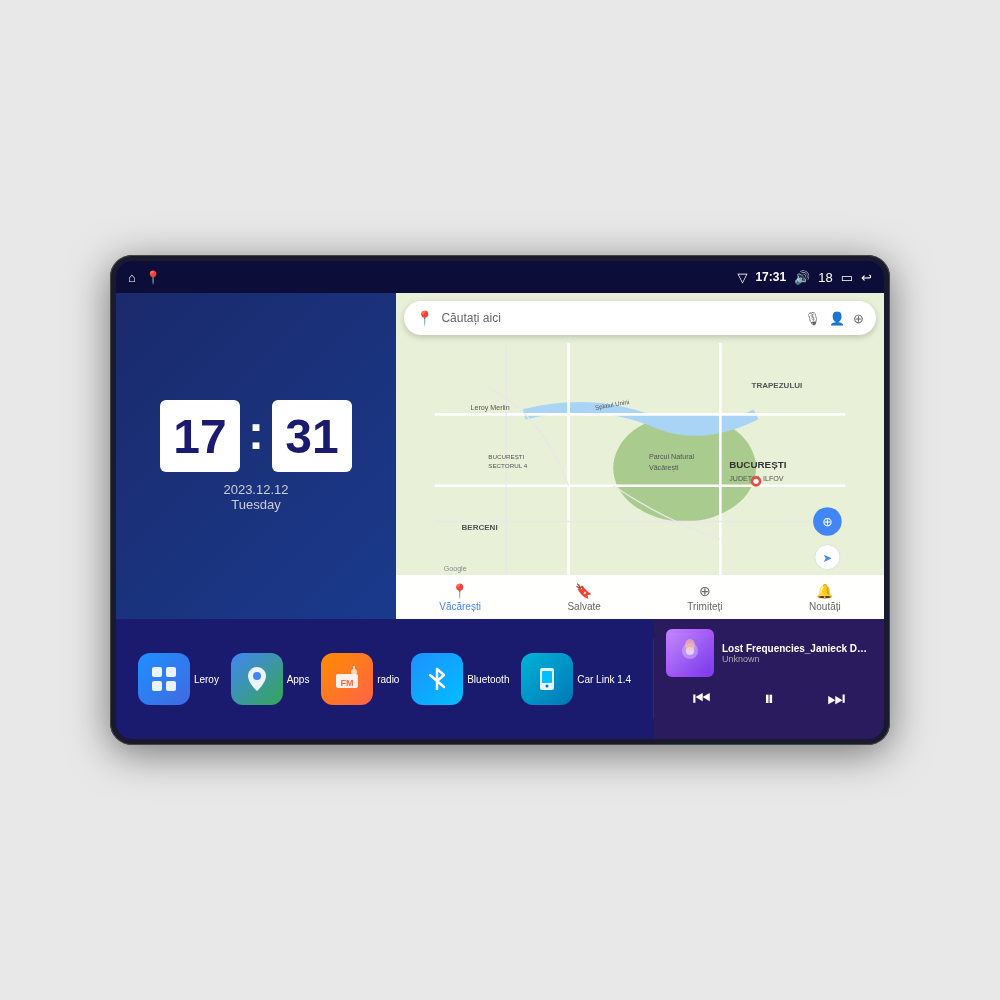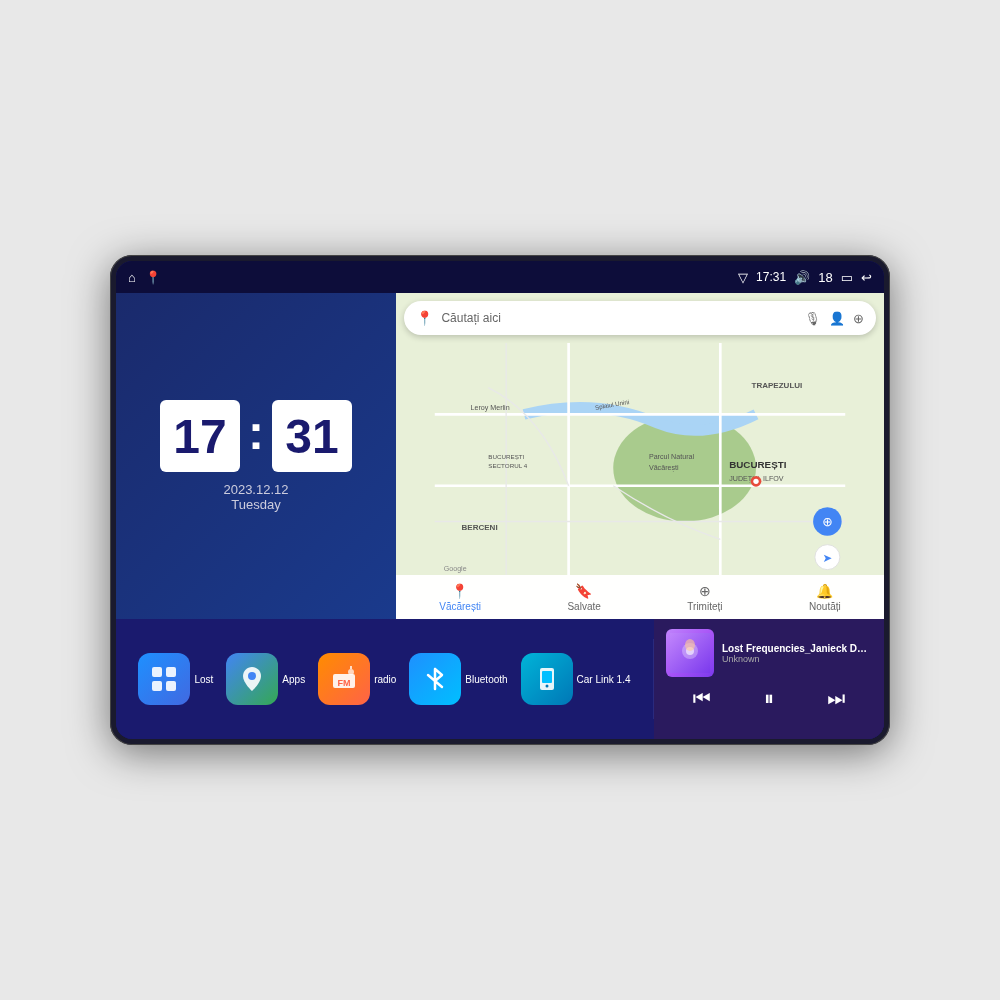--- a/index.html
+++ b/index.html
@@ -55,21 +55,21 @@
       color: #fff;
       font-size: 12px;
     }
     .status-icon {
       color: #fff;
       font-size: 13px;
     }
     .status-time {
       color: #fff;
       font-size: 12px;
-      font-weight: 400;
+      font-weight: 700;
     }
 
     
     .main-content {
       flex: 1;
       display: flex;
       flex-direction: column;
       overflow: hidden;
     }
 
@@ -436,21 +436,21 @@
         <div class="app-icons-panel">
           <div class="app-icon-item">
             <div class="app-icon-img icon-apps">
               <svg width="30" height="30" viewBox="0 0 30 30">
                 <rect x="3" y="3" width="10" height="10" rx="2" fill="white" opacity="0.9"></rect>
                 <rect x="17" y="3" width="10" height="10" rx="2" fill="white" opacity="0.9"></rect>
                 <rect x="3" y="17" width="10" height="10" rx="2" fill="white" opacity="0.9"></rect>
                 <rect x="17" y="17" width="10" height="10" rx="2" fill="white" opacity="0.9"></rect>
               </svg>
             </div>
-            <span class="app-icon-label">Lost</span>
+            <span class="app-icon-label">Leroy</span>
           </div>
 
           <div class="app-icon-item">
             <div class="app-icon-img icon-maps">
               <svg width="30" height="30" viewBox="0 0 30 30">
                 <path d="M15 3 C10 3 6 7 6 12 C6 19 15 27 15 27 C15 27 24 19 24 12 C24 7 20 3 15 3Z" fill="white" opacity="0.9"></path>
                 <circle cx="15" cy="12" r="4" fill="#4285F4"></circle>
               </svg>
             </div>
             <span class="app-icon-label">Apps</span>

